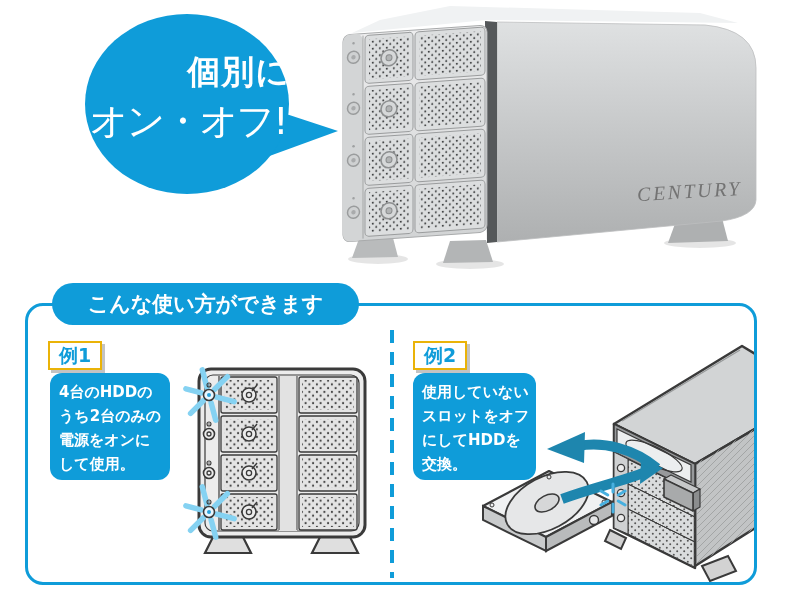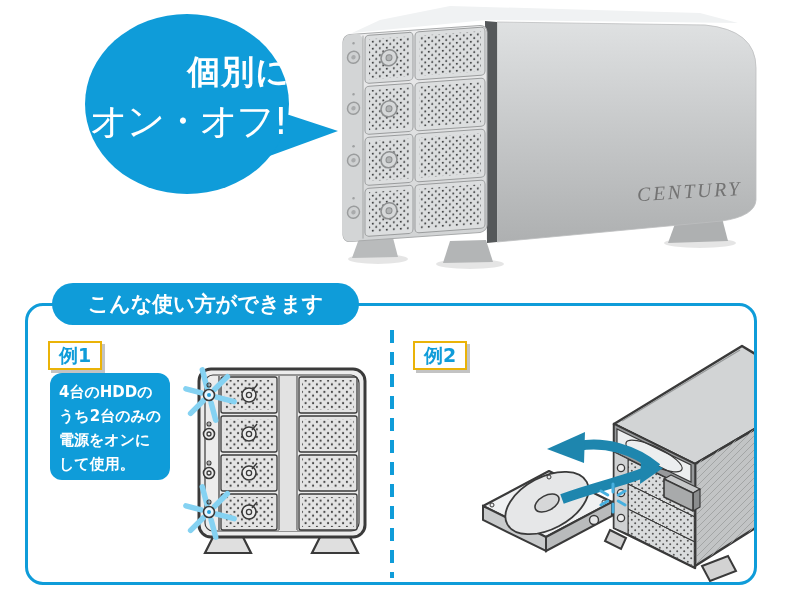--- a/index.html
+++ b/index.html
@@ -237,20 +237,24 @@
         <circle cx="209" cy="502" r="2" fill="none" stroke-width="1.1"></circle>
           <circle cx="209" cy="502" r="0.7" fill="#3a3a3a" stroke="none"></circle>
         <circle cx="209" cy="512" r="5.5" fill="#eaf6fd" stroke-width="1.6"></circle>
           <circle cx="209" cy="512" r="2" fill="#2ba3dc" stroke="none"></circle>
       </g>
     </svg>
 
     <div class="abs divider"></div>
 
     <div class="abs ex-label lbl2">例2</div>
+    <div class="abs ex-desc desc2">使用していない
+スロットをオフ
+にしてHDDを
+交換。</div>
 
     <svg class="abs" style="left:450px;top:30px;" width="286" height="250" viewBox="478 336 286 250">
       <defs>
         <pattern id="dotsI2" width="7" height="7" patternUnits="userSpaceOnUse">
           <circle cx="1.8" cy="1.8" r="1" fill="#555"></circle>
           <circle cx="5.2" cy="5.2" r="1" fill="#555"></circle>
         </pattern>
         <pattern id="hatchP" width="7" height="7" patternUnits="userSpaceOnUse">
           <path d="M0,7 L7,0" stroke="#9fa1a2" stroke-width="0.9"></path>
         </pattern>

